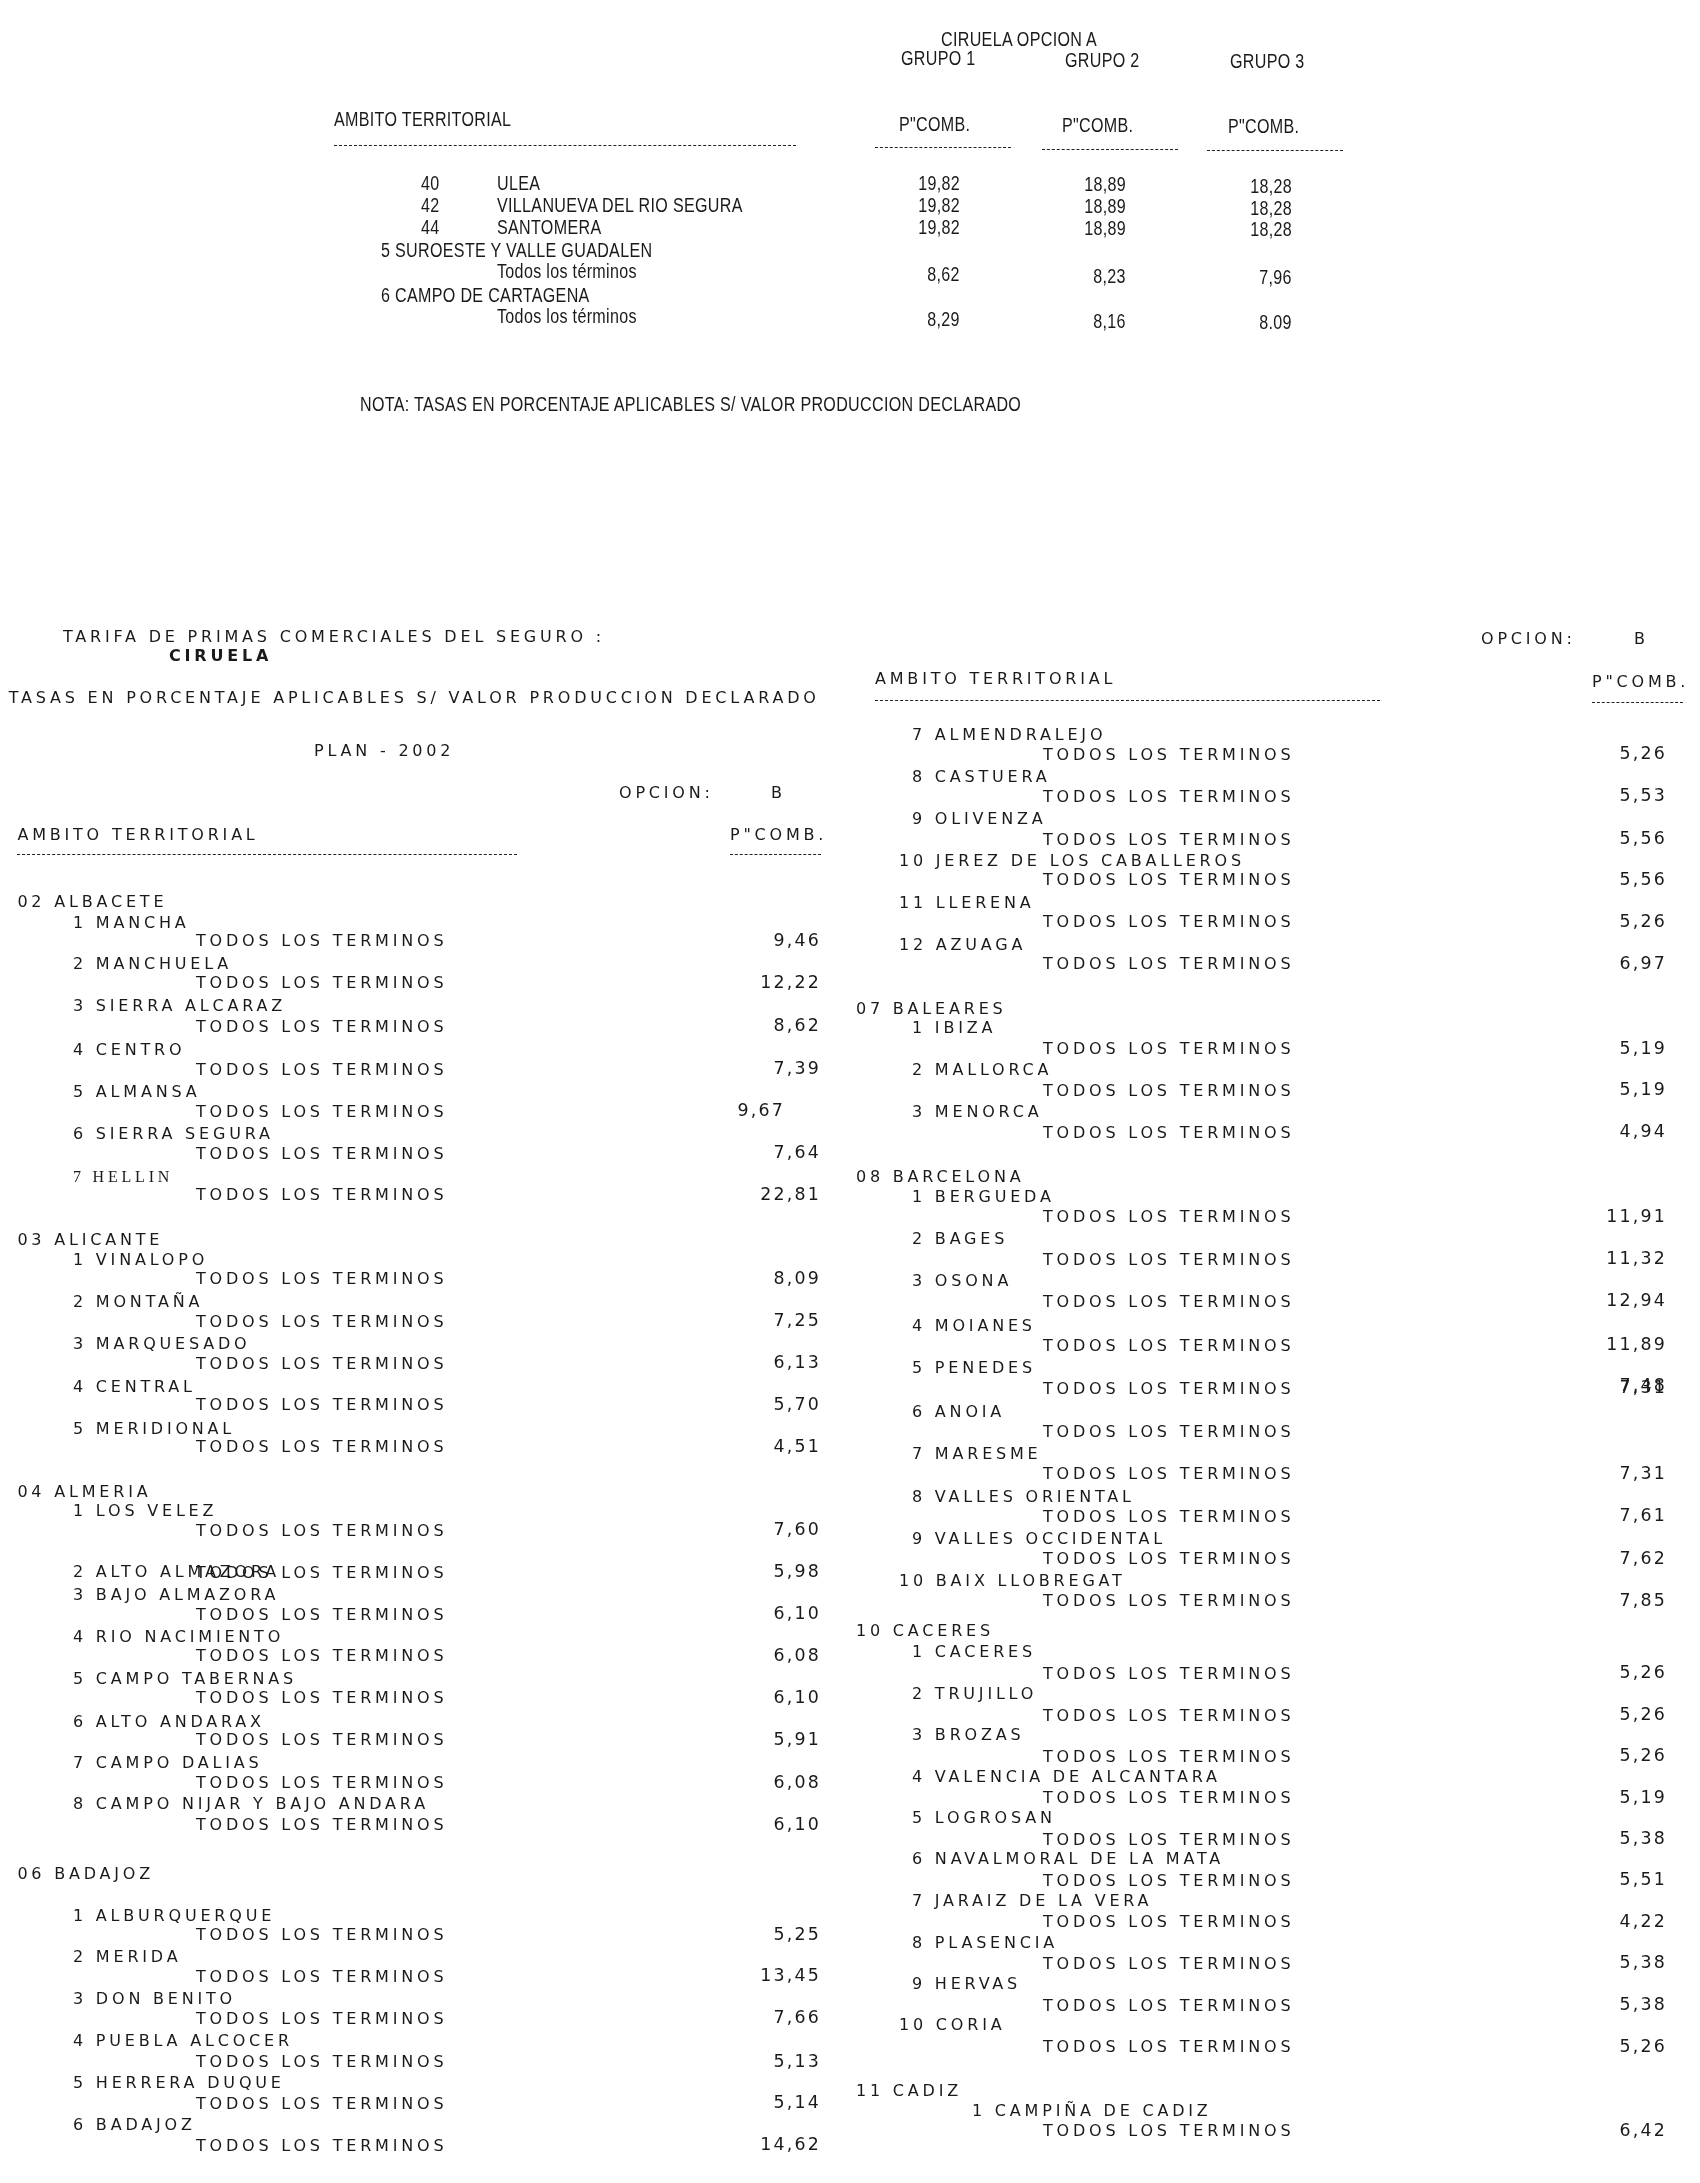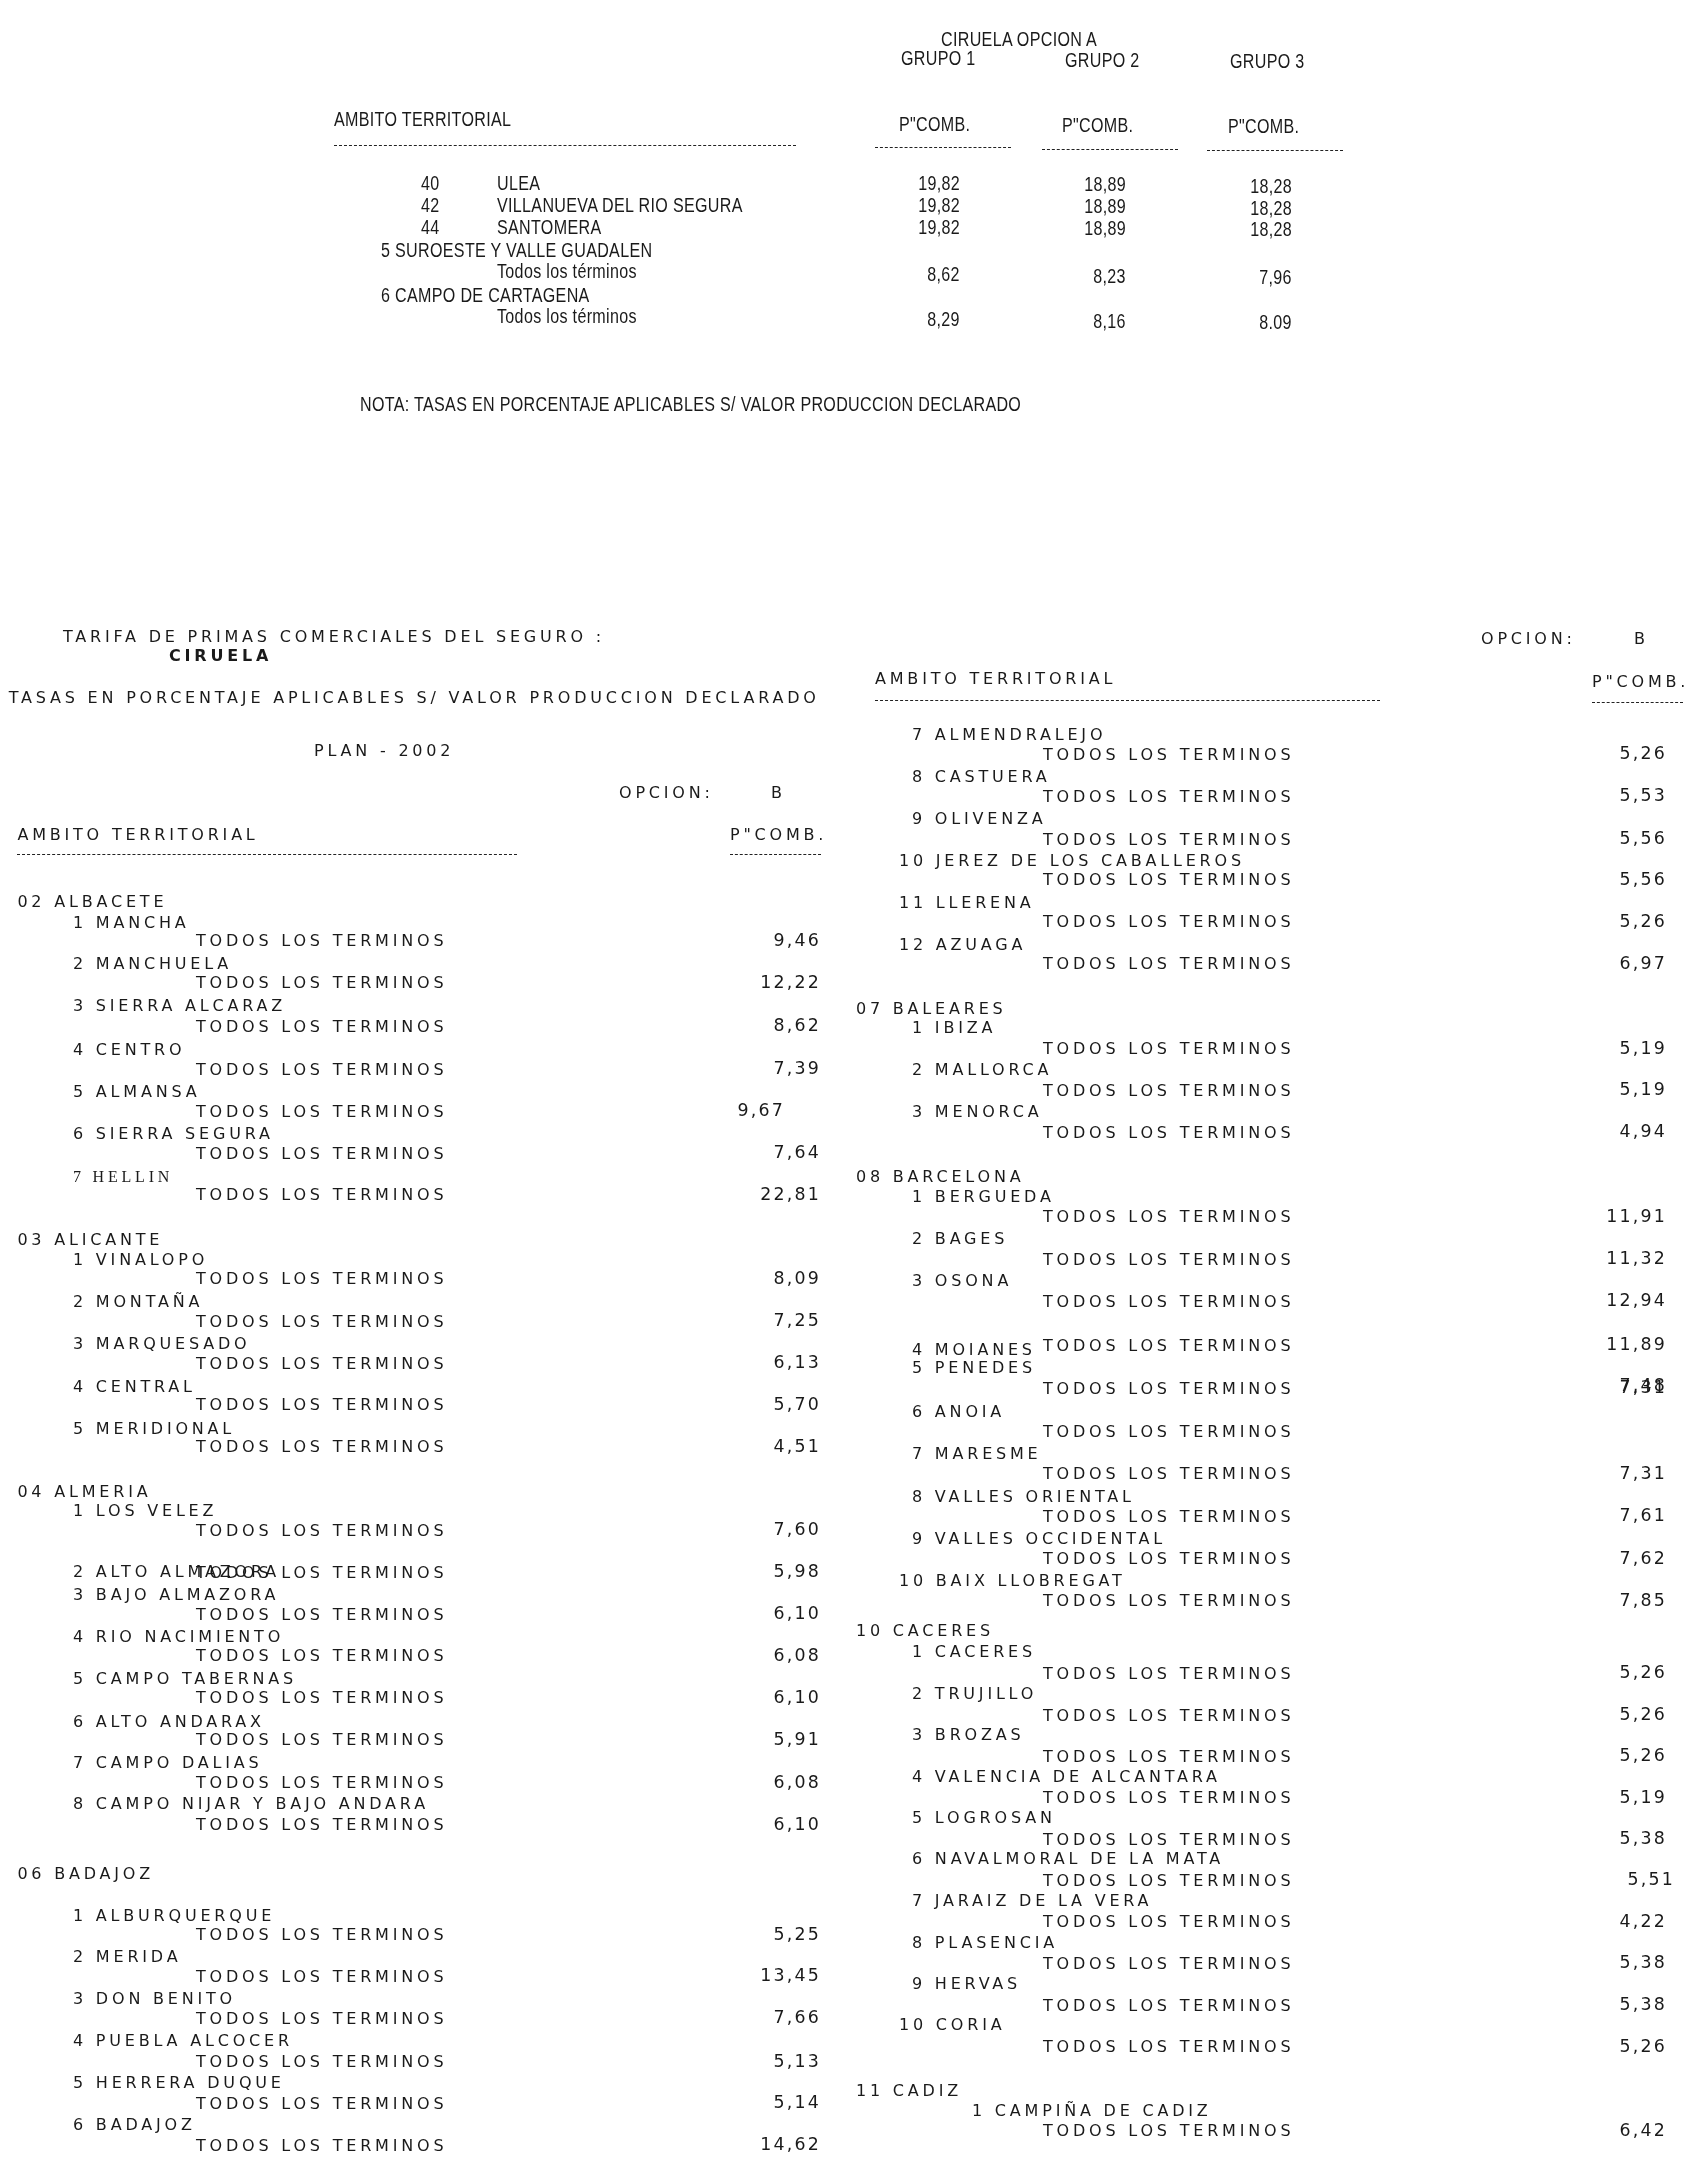--- a/index.html
+++ b/index.html
@@ -283,21 +283,21 @@
     <div class="t w" style="left: 912px; top: 1231px;">2 BAGES</div>
     <div>
       <div class="t w" style="left: 1043px; top: 1252px;">TODOS LOS TERMINOS</div>
       <div class="t wr" style="right: 33px; top: 1250px;">11,32</div>
     </div>
     <div class="t w" style="left: 912px; top: 1273px;">3 OSONA</div>
     <div>
       <div class="t w" style="left: 1043px; top: 1294px;">TODOS LOS TERMINOS</div>
       <div class="t wr" style="right: 33px; top: 1292px;">12,94</div>
     </div>
-    <div class="t w" style="left: 912px; top: 1318px; margin-top: 24px;">4 MOIANES</div>
+    <div class="t w" style="left: 912px; top: 1318px;">4 MOIANES</div>
     <div>
       <div class="t w" style="left: 1043px; top: 1338px;">TODOS LOS TERMINOS</div>
       <div class="t wr" style="right: 33px; top: 1336px;">11,89</div>
     </div>
     <div class="t w" style="left: 912px; top: 1360px;">5 PENEDES</div>
     <div>
       <div class="t w" style="left: 1043px; top: 1381px;">TODOS LOS TERMINOS</div>
       <div class="t wr" style="right: 33px; top: 1379px;">7,31</div>
     </div>
     <div class="t w" style="left: 912px; top: 1404px;">6 ANOIA</div>
@@ -347,21 +347,21 @@
       <div class="t wr" style="right: 33px; top: 1789px;">5,19</div>
     </div>
     <div class="t w" style="left: 912px; top: 1810px;">5 LOGROSAN</div>
     <div>
       <div class="t w" style="left: 1043px; top: 1832px;">TODOS LOS TERMINOS</div>
       <div class="t wr" style="right: 33px; top: 1830px;">5,38</div>
     </div>
     <div class="t w" style="left: 912px; top: 1851px;">6 NAVALMORAL DE LA MATA</div>
     <div>
       <div class="t w" style="left: 1043px; top: 1873px;">TODOS LOS TERMINOS</div>
-      <div class="t wr" style="right: 25px; top: 1871px; text-align: right;">5,51</div>
+      <div class="t wr" style="right: 33px; top: 1871px; text-align: right;">5,51</div>
     </div>
     <div class="t w" style="left: 912px; top: 1893px;">7 JARAIZ DE LA VERA</div>
     <div>
       <div class="t w" style="left: 1043px; top: 1914px;">TODOS LOS TERMINOS</div>
       <div class="t wr" style="right: 33px; top: 1913px;">4,22</div>
     </div>
     <div class="t w" style="left: 912px; top: 1935px;">8 PLASENCIA</div>
     <div>
       <div class="t w" style="left: 1043px; top: 1956px;">TODOS LOS TERMINOS</div>
       <div class="t wr" style="right: 33px; top: 1954px;">5,38</div>

